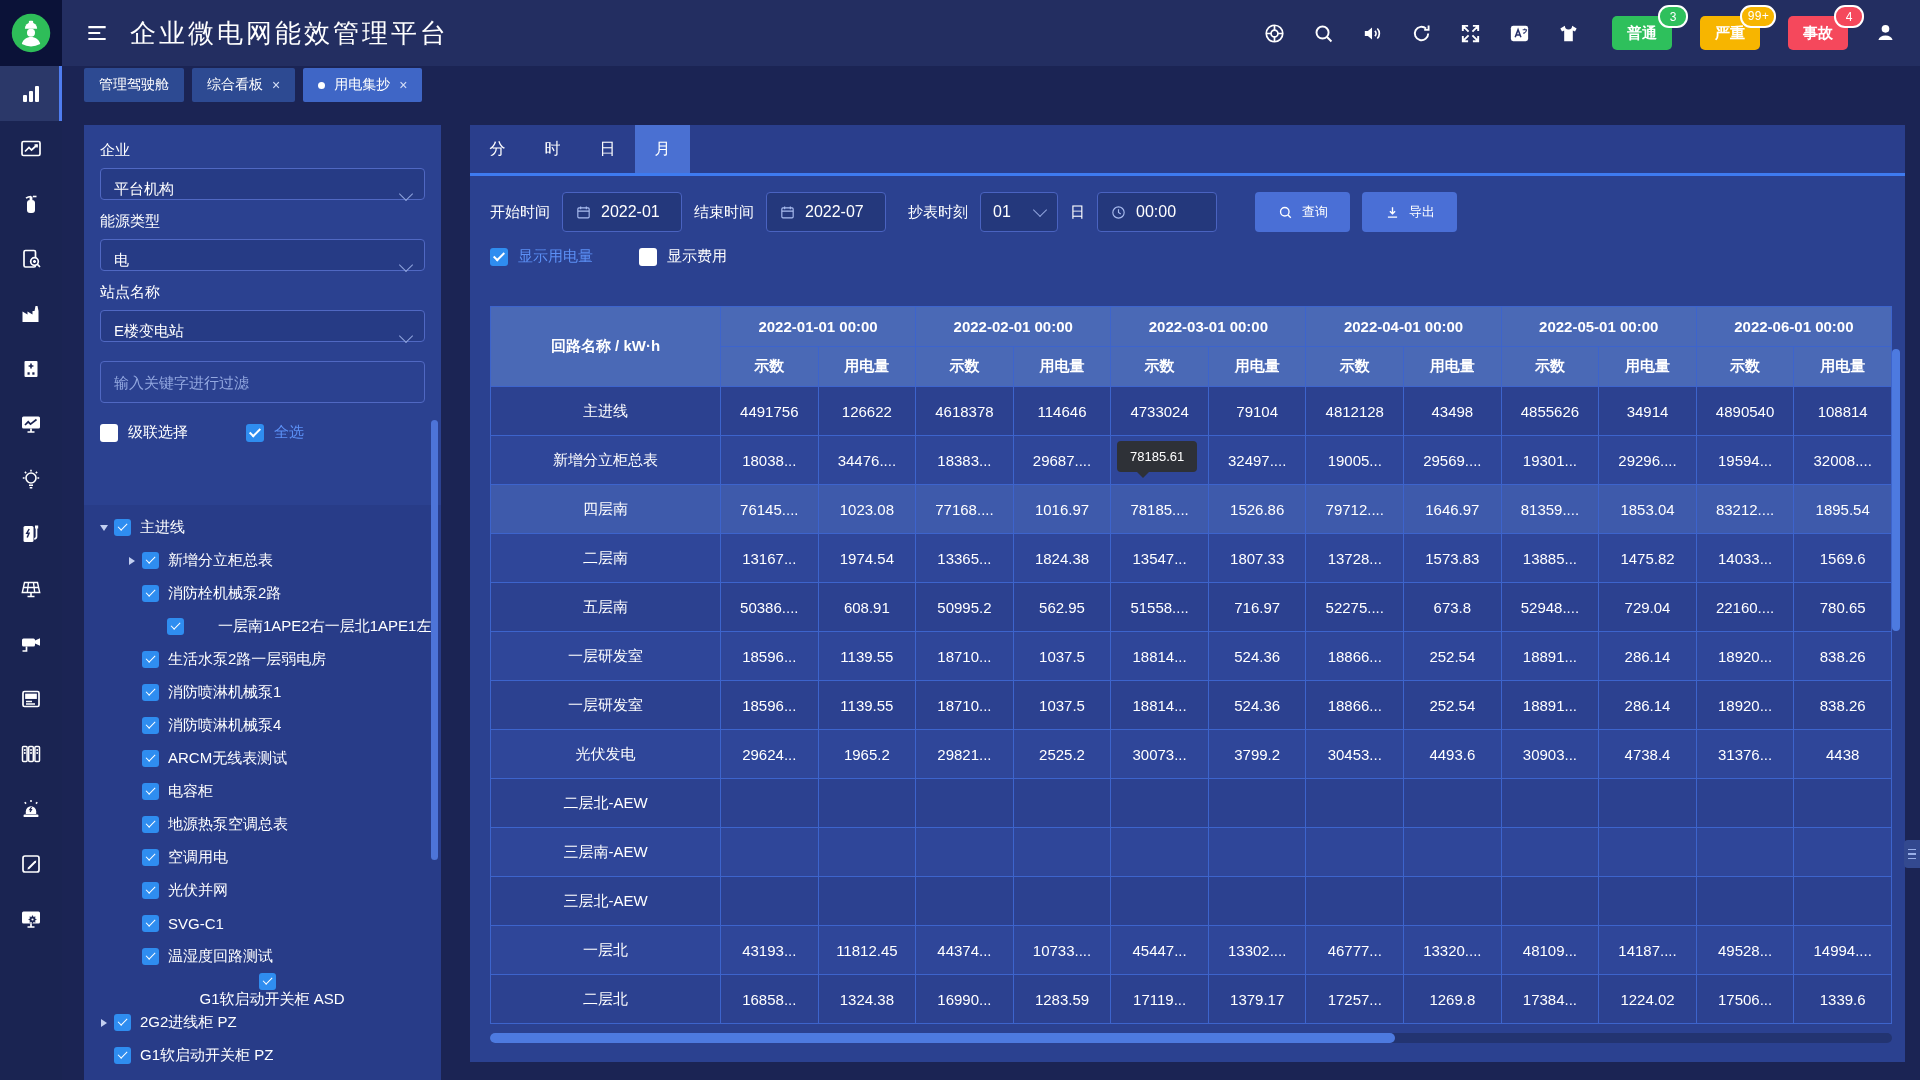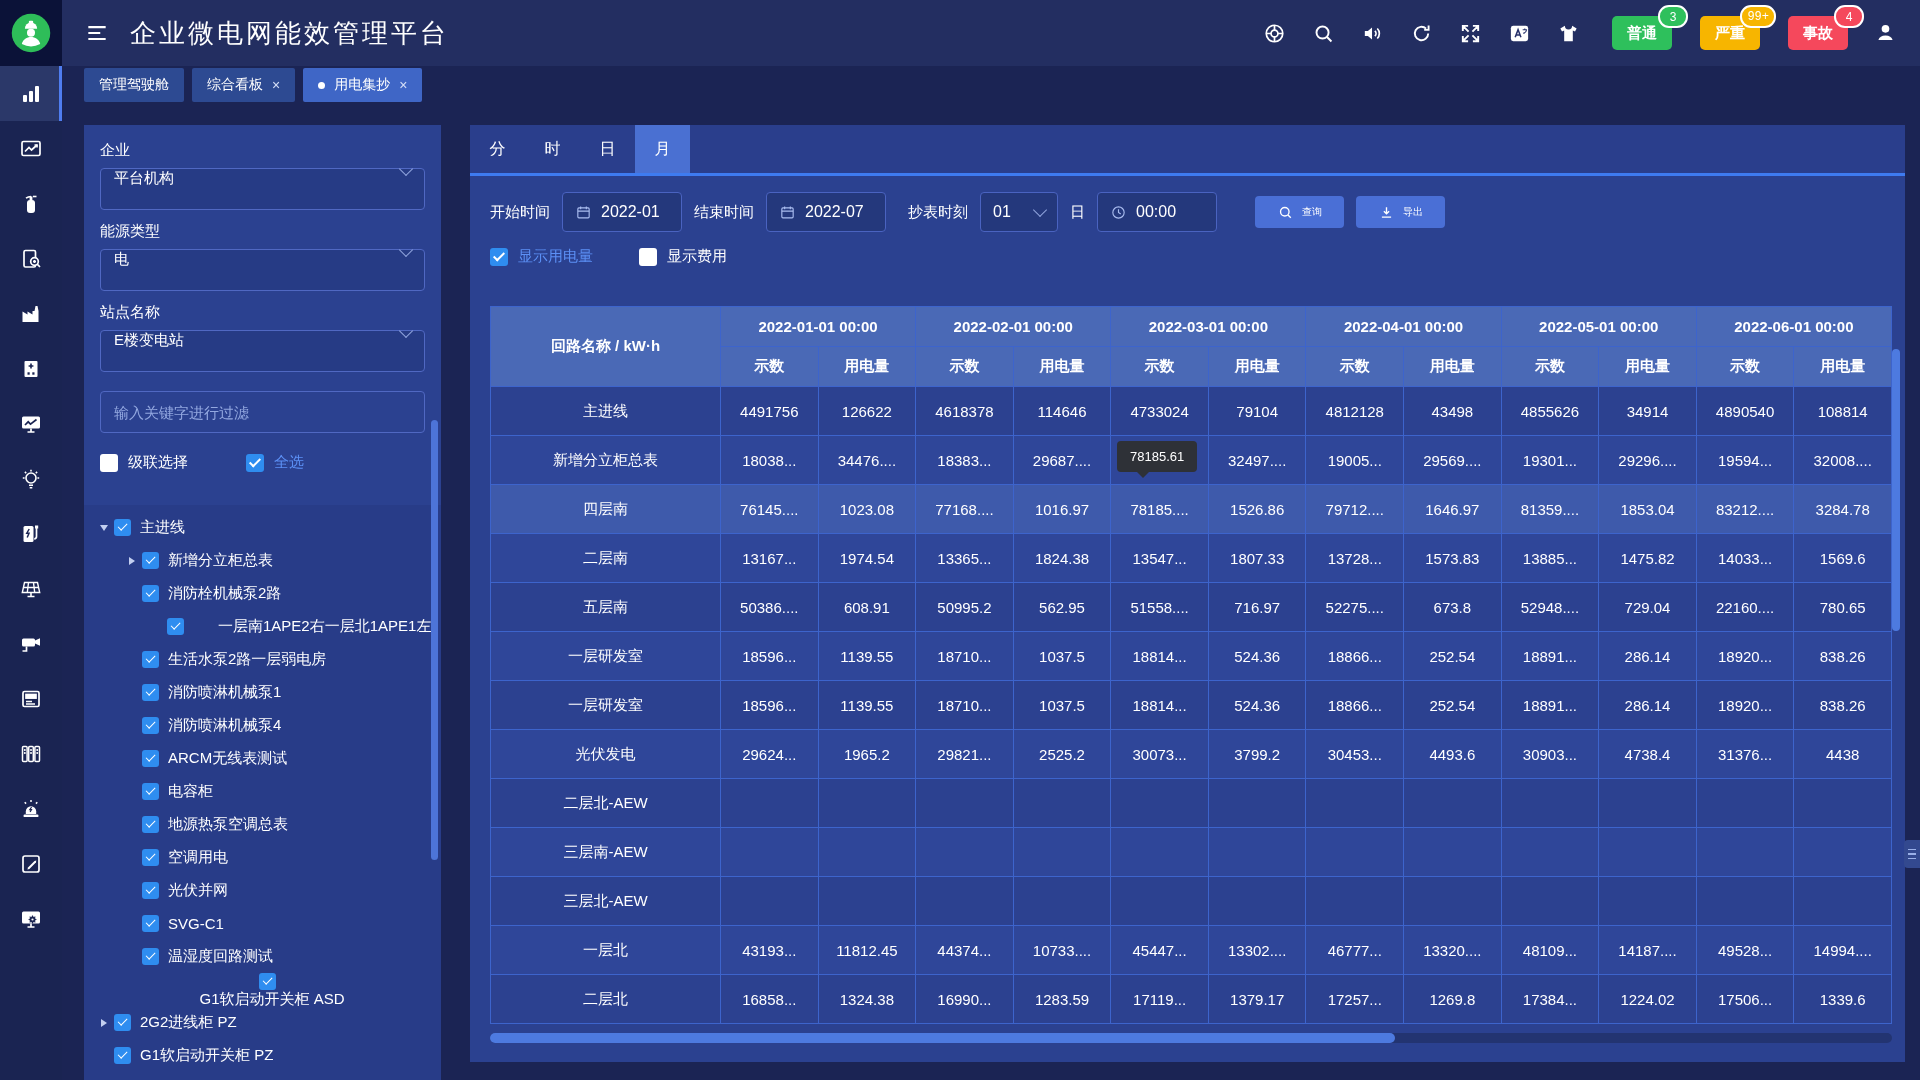--- a/index.html
+++ b/index.html
@@ -39,21 +39,21 @@
            cursor:pointer;border-radius:2px}
   .nav-tab.active{background:#3f66c6}
   .nav-dot{width:7px;height:7px;border-radius:50%;background:#fff}
   .nav-close{font-size:14px;color:#d6e0f8;cursor:pointer;line-height:1}
 
   
   .left-panel{position:absolute;left:84px;top:125px;width:357px;bottom:0;background:#2b4190;
               box-sizing:border-box;padding:14px 16px;overflow:hidden}
   .field-label{font-size:15px;margin:12px 0 8px}
   .field-label:first-child{margin-top:2px}
-  .select-box{height:42px;border:1px solid #5068c2;border-radius:4px;display:flex;align-items:flex-start;
+  .select-box{height:32px;border:1px solid #5068c2;border-radius:4px;display:flex;align-items:flex-end;
               justify-content:space-between;padding:0 13px;font-size:15px;cursor:pointer;
               background:rgba(8,18,60,.12);box-sizing:border-box}
   .chev{width:9px;height:9px;border:solid #8fa3dd;border-width:0 1.6px 1.6px 0;
         transform:rotate(45deg);margin-top:-5px}
   .search-input{margin-top:19px;width:100%;height:42px;border:1px solid #5068c2;border-radius:4px;
                 background:transparent;box-sizing:border-box;padding:0 13px;font-size:15px;color:#fff;
                 font-family:inherit;outline:none}
   .search-input::placeholder{color:#93a8e0}
   .cascade-row{margin-top:20px;display:flex;align-items:center;font-size:15px}
   .cbx{width:18px;height:18px;border-radius:3px;background:#fff;flex:none;cursor:pointer;position:relative}
@@ -83,22 +83,22 @@
   .period-strip{height:48px;display:flex;background:#2a3e8c;border-bottom:3px solid #3e7bf0}
   .period-tab{width:55px;display:flex;align-items:center;justify-content:center;font-size:16px;cursor:pointer}
   .period-tab.active{background:#4a70d2}
   .toolbar{display:flex;align-items:center;gap:12px;padding:16px 20px 0;font-size:15px}
   .input-box{height:40px;border:1px solid #4a63c0;border-radius:4px;background:#24387c;
              display:flex;align-items:center;padding:0 12px;gap:9px;font-size:16px;cursor:pointer;
              box-sizing:border-box}
   .input-box svg{width:17px;height:17px;flex:none}
   .w-date{width:120px}
   .w-sel{width:78px;justify-content:space-between}
-  .btn{height:32px;border-radius:4px;background:#4a6fd6;display:flex;align-items:center;gap:8px;
-       padding:0 22px;font-size:10px;cursor:pointer}
+  .btn{height:40px;border-radius:4px;background:#4a6fd6;display:flex;align-items:center;gap:8px;
+       padding:0 22px;font-size:13px;cursor:pointer}
   .btn svg{width:17px;height:17px}
   .btn.query{margin-left:26px}
   .show-row{display:flex;align-items:center;padding:15px 20px 0;font-size:15px}
   .show-row .grp{display:flex;align-items:center;gap:10px}
   .show-row .grp+.grp{margin-left:46px}
   .lbl-blue{color:#5c90f5}
 
   
   .table-wrap{position:absolute;left:20px;top:181px;width:1402px}
   table{border-collapse:collapse;table-layout:fixed;width:1402px;font-size:15px}
@@ -644,21 +644,21 @@
             <td>1023.08</td>
             <td>77168....</td>
             <td>1016.97</td>
             <td>78185....</td>
             <td>1526.86</td>
             <td>79712....</td>
             <td>1646.97</td>
             <td>81359....</td>
             <td>1853.04</td>
             <td>83212....</td>
-            <td>3284.78</td>
+            <td>1895.54</td>
           </tr>
           <tr>
             <td>二层南</td>
             <td>13167...</td>
             <td>1974.54</td>
             <td>13365...</td>
             <td>1824.38</td>
             <td>13547...</td>
             <td>1807.33</td>
             <td>13728...</td>

